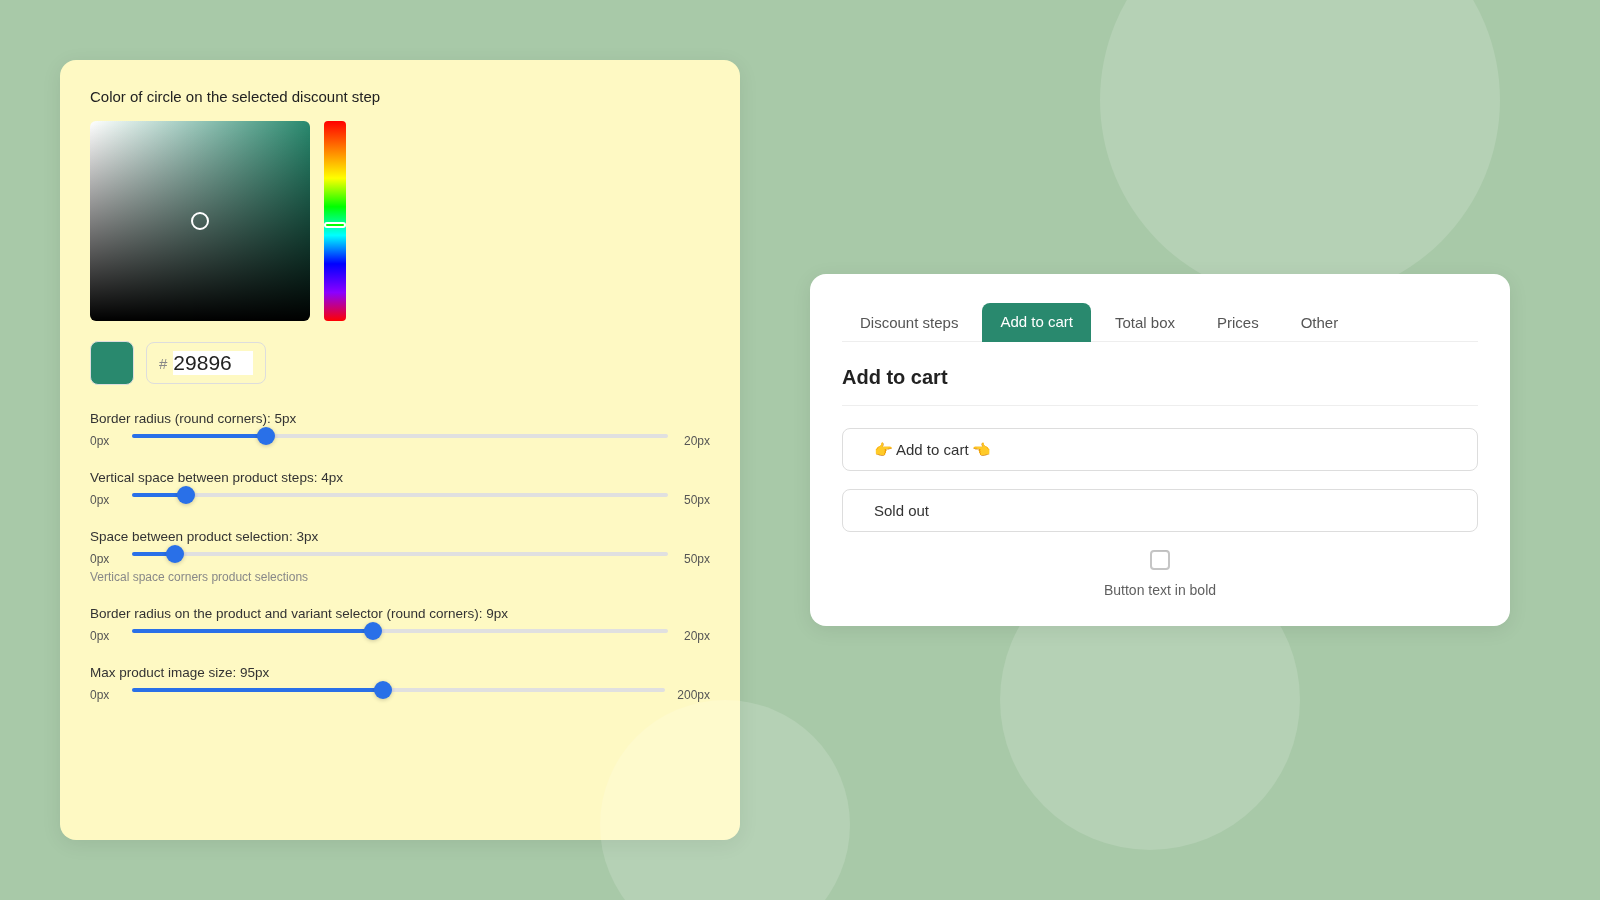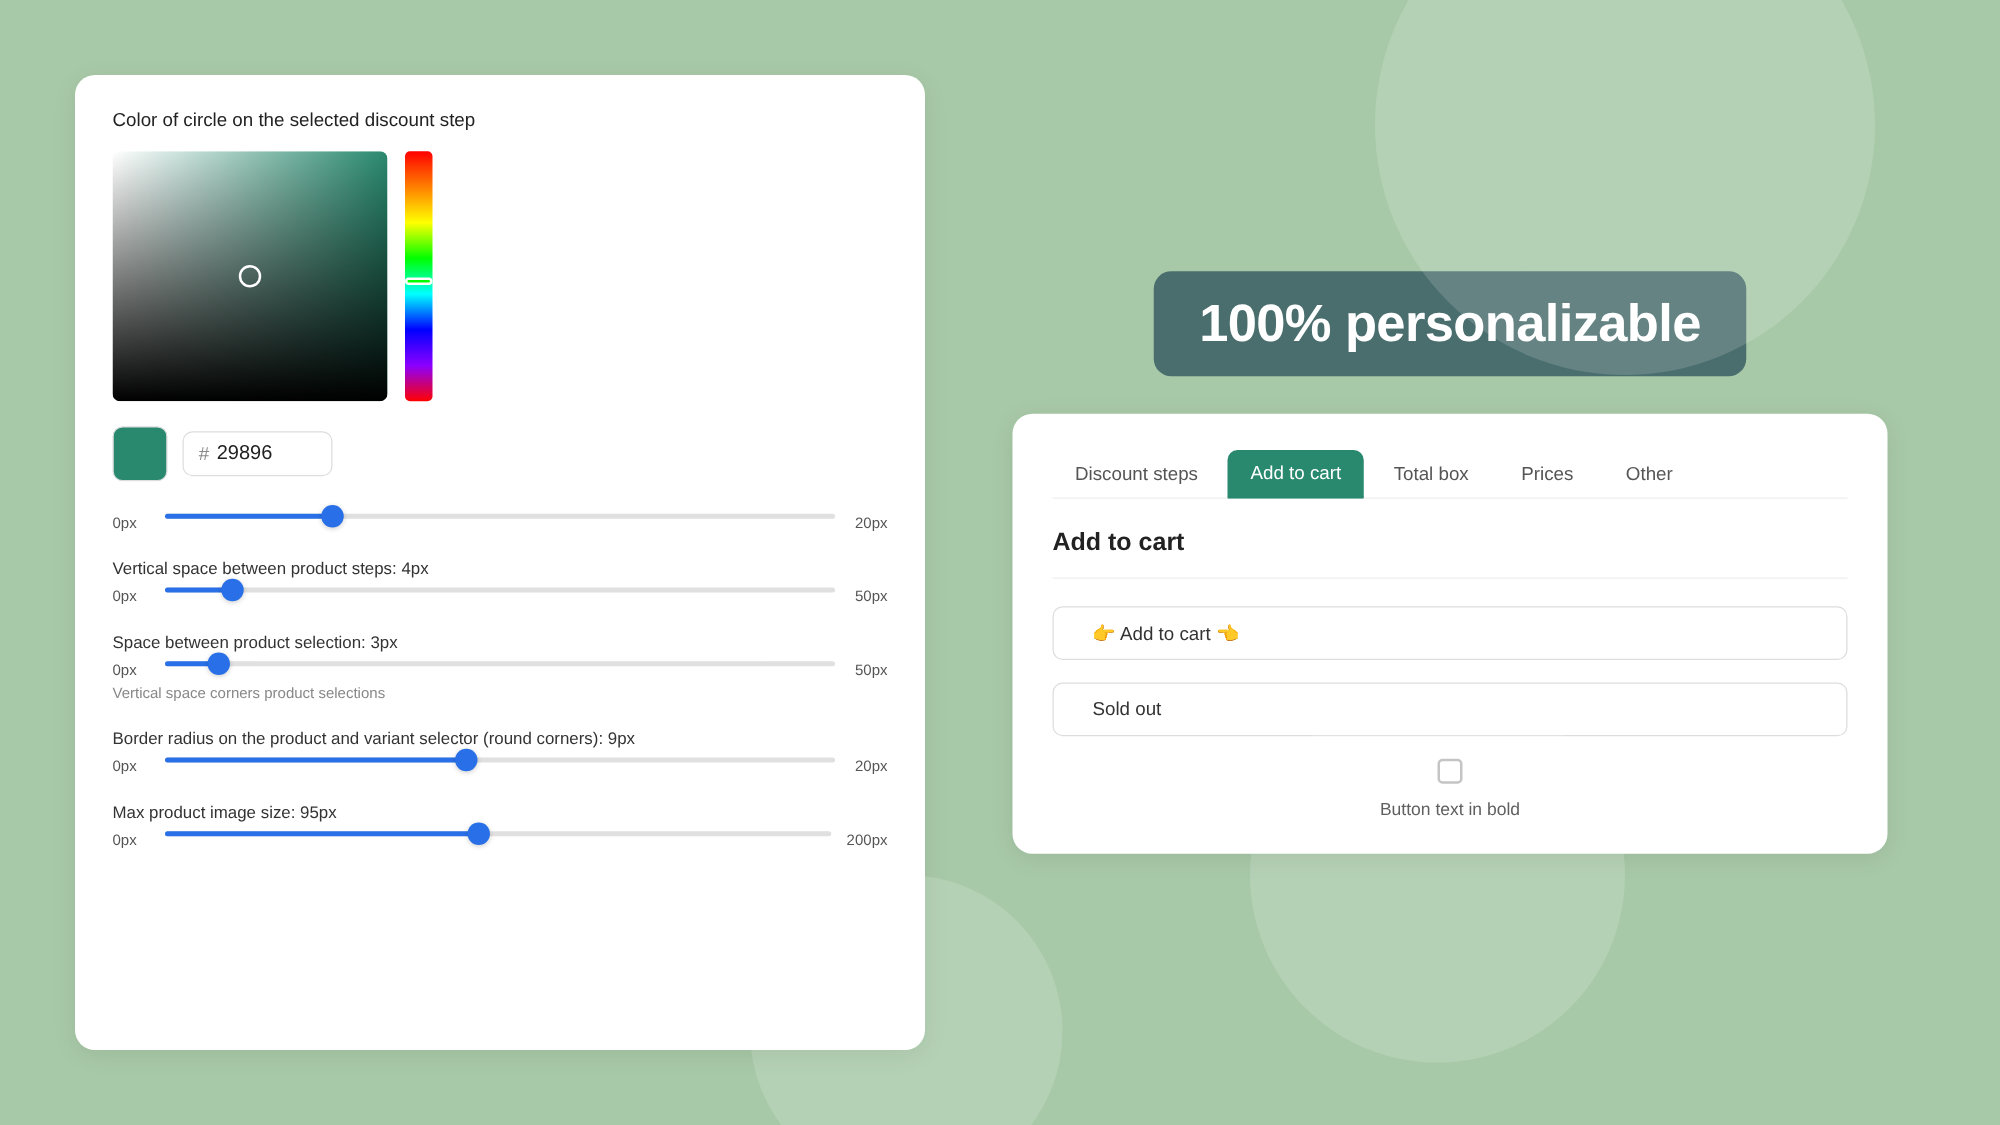--- a/index.html
+++ b/index.html
@@ -27,21 +27,21 @@
       height: 900px;
       display: flex;
       align-items: center;
       justify-content: space-between;
       padding: 40px 60px;
       gap: 40px;
     }
 
     
     .left-panel {
-      background: #ffffff;
+      background: #fef9c3;
       border-radius: 16px;
       padding: 28px 30px;
       width: 680px;
       min-height: 780px;
       box-shadow: 0 4px 20px rgba(0,0,0,0.08);
     }
 
     .panel-title {
       font-size: 15px;
       font-weight: 500;
@@ -125,21 +125,21 @@
     }
 
     .hex-hash {
       color: #888;
       font-weight: 500;
     }
 
     .hex-input {
       border: none;
       outline: none;
-      font-size: 16px;
+      font-size: 21px;
       width: 80px;
       color: #222;
     }
 
     
     .slider-section {
       margin-bottom: 22px;
     }
 
     .slider-label {
@@ -329,20 +329,21 @@
 
     <div class="color-hex-row">
       <div class="color-swatch"></div>
       <div class="hex-input-wrap">
         <span class="hex-hash">#</span>
         <input class="hex-input" type="text" value="29896" style="">
       </div>
     </div>
 
     <div class="slider-section">
+      <div class="slider-label">Border radius (round corners): 5px</div>
       <div class="slider-row">
         <span class="slider-min-label">0px</span>
         <div class="slider-track">
           <div class="slider-fill" style="width:25%"></div>
           <div class="slider-thumb" style="left:25%"></div>
         </div>
         <span class="slider-max-label">20px</span>
       </div>
     </div>
 
@@ -392,21 +393,20 @@
           <div class="slider-thumb" style="left:47%"></div>
         </div>
         <span class="slider-max-label">200px</span>
       </div>
     </div>
 
   </div>
 
   <div class="right-panel">
 
-    <div class="headline-badge">100% personalizable</div>
 
     <div class="config-panel">
 
       
       <div class="tabs-row">
         <button class="tab-item">Discount steps</button>
         <button class="tab-item active">Add to cart</button>
         <button class="tab-item">Total box</button>
         <button class="tab-item">Prices</button>
         <button class="tab-item">Other</button>

